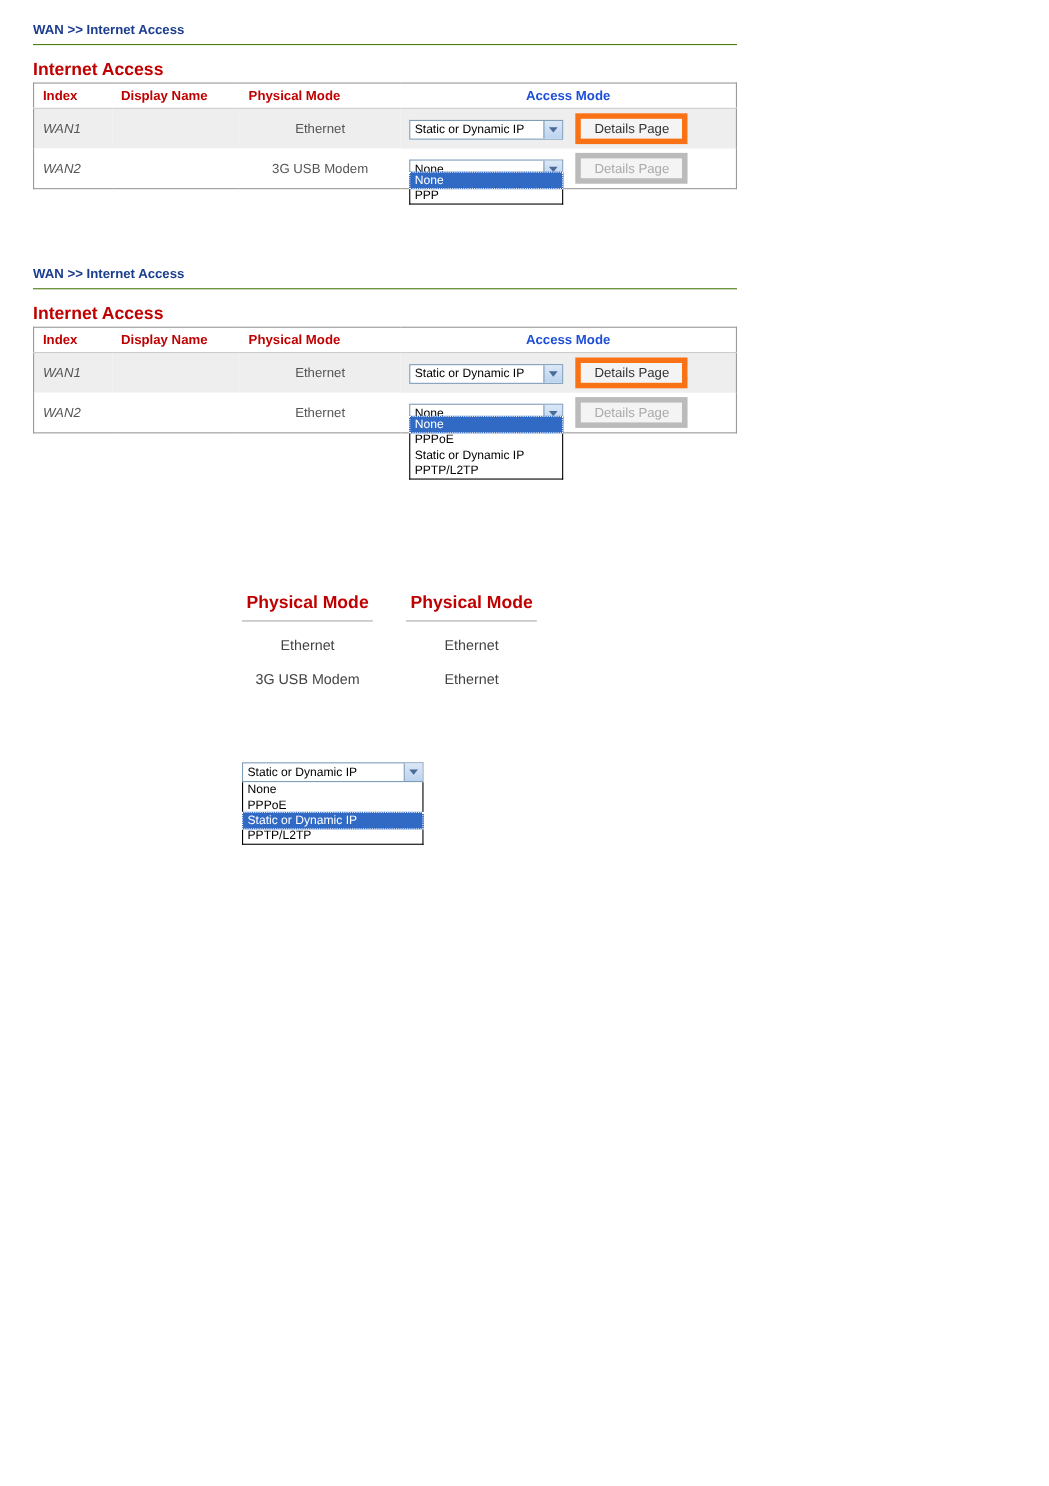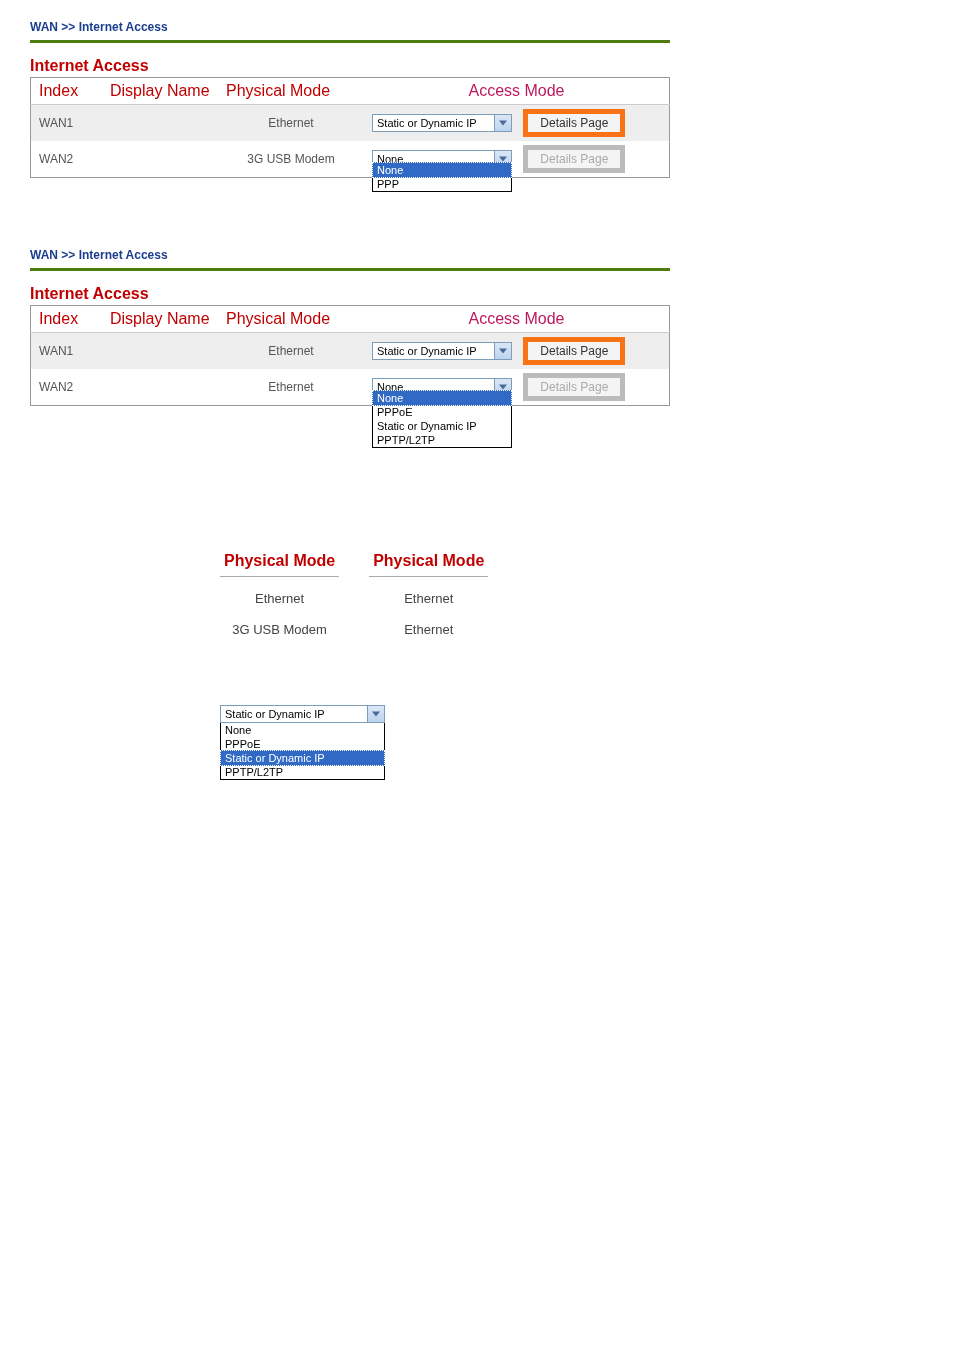--- a/index.html
+++ b/index.html
@@ -11,54 +11,54 @@
     color: #333;
   }
   .panel {
     width: 640px;
     margin: 0 0 30px 0;
   }
   .breadcrumb {
     color: #1a3d8f;
     font-weight: bold;
     font-size: 12px;
-    border-bottom: 3px solid #4d7c0f;
+    border-bottom: 1px solid #4d7c0f;
     padding-bottom: 6px;
     margin-bottom: 14px;
   }
   .section-title {
     color: #c00000;
     font-weight: bold;
     font-size: 16px;
     margin-bottom: 2px;
   }
   table.access {
     border-collapse: collapse;
     width: 100%;
     border: 1px solid #999;
   }
   table.access th {
     background: #fff;
-    font-weight: normal;
-    font-size: 16px;
+    font-weight: bold;
+    font-size: 12px;
     padding: 4px 8px;
     text-align: left;
     border-bottom: 1px solid #ccc;
   }
   table.access th.idx, table.access th.disp, table.access th.phy { color:#c00000; }
-  table.access th.acc { color:#be185d; text-align:center; }
+  table.access th.acc { color:#1d4ed8; text-align:center; }
   table.access td {
     padding: 4px 8px;
     font-size: 12px;
     color: #555;
     vertical-align: middle;
   }
   tr.odd { background:#eeeeee; }
   tr.even { background:#ffffff;margin-left:37px; }
-  a.idx-link { color:#555; text-decoration: none; }
+  a.idx-link { color:#555; text-decoration: none; font-style: italic; }
   .sel-wrap {
     display:inline-block;
     position:relative;
     width:140px;
     border:1px solid #7e9db9;
     background:#fff;
     font-family: Tahoma, Arial, sans-serif;
     font-size:11px;
     box-sizing:border-box;
   }

